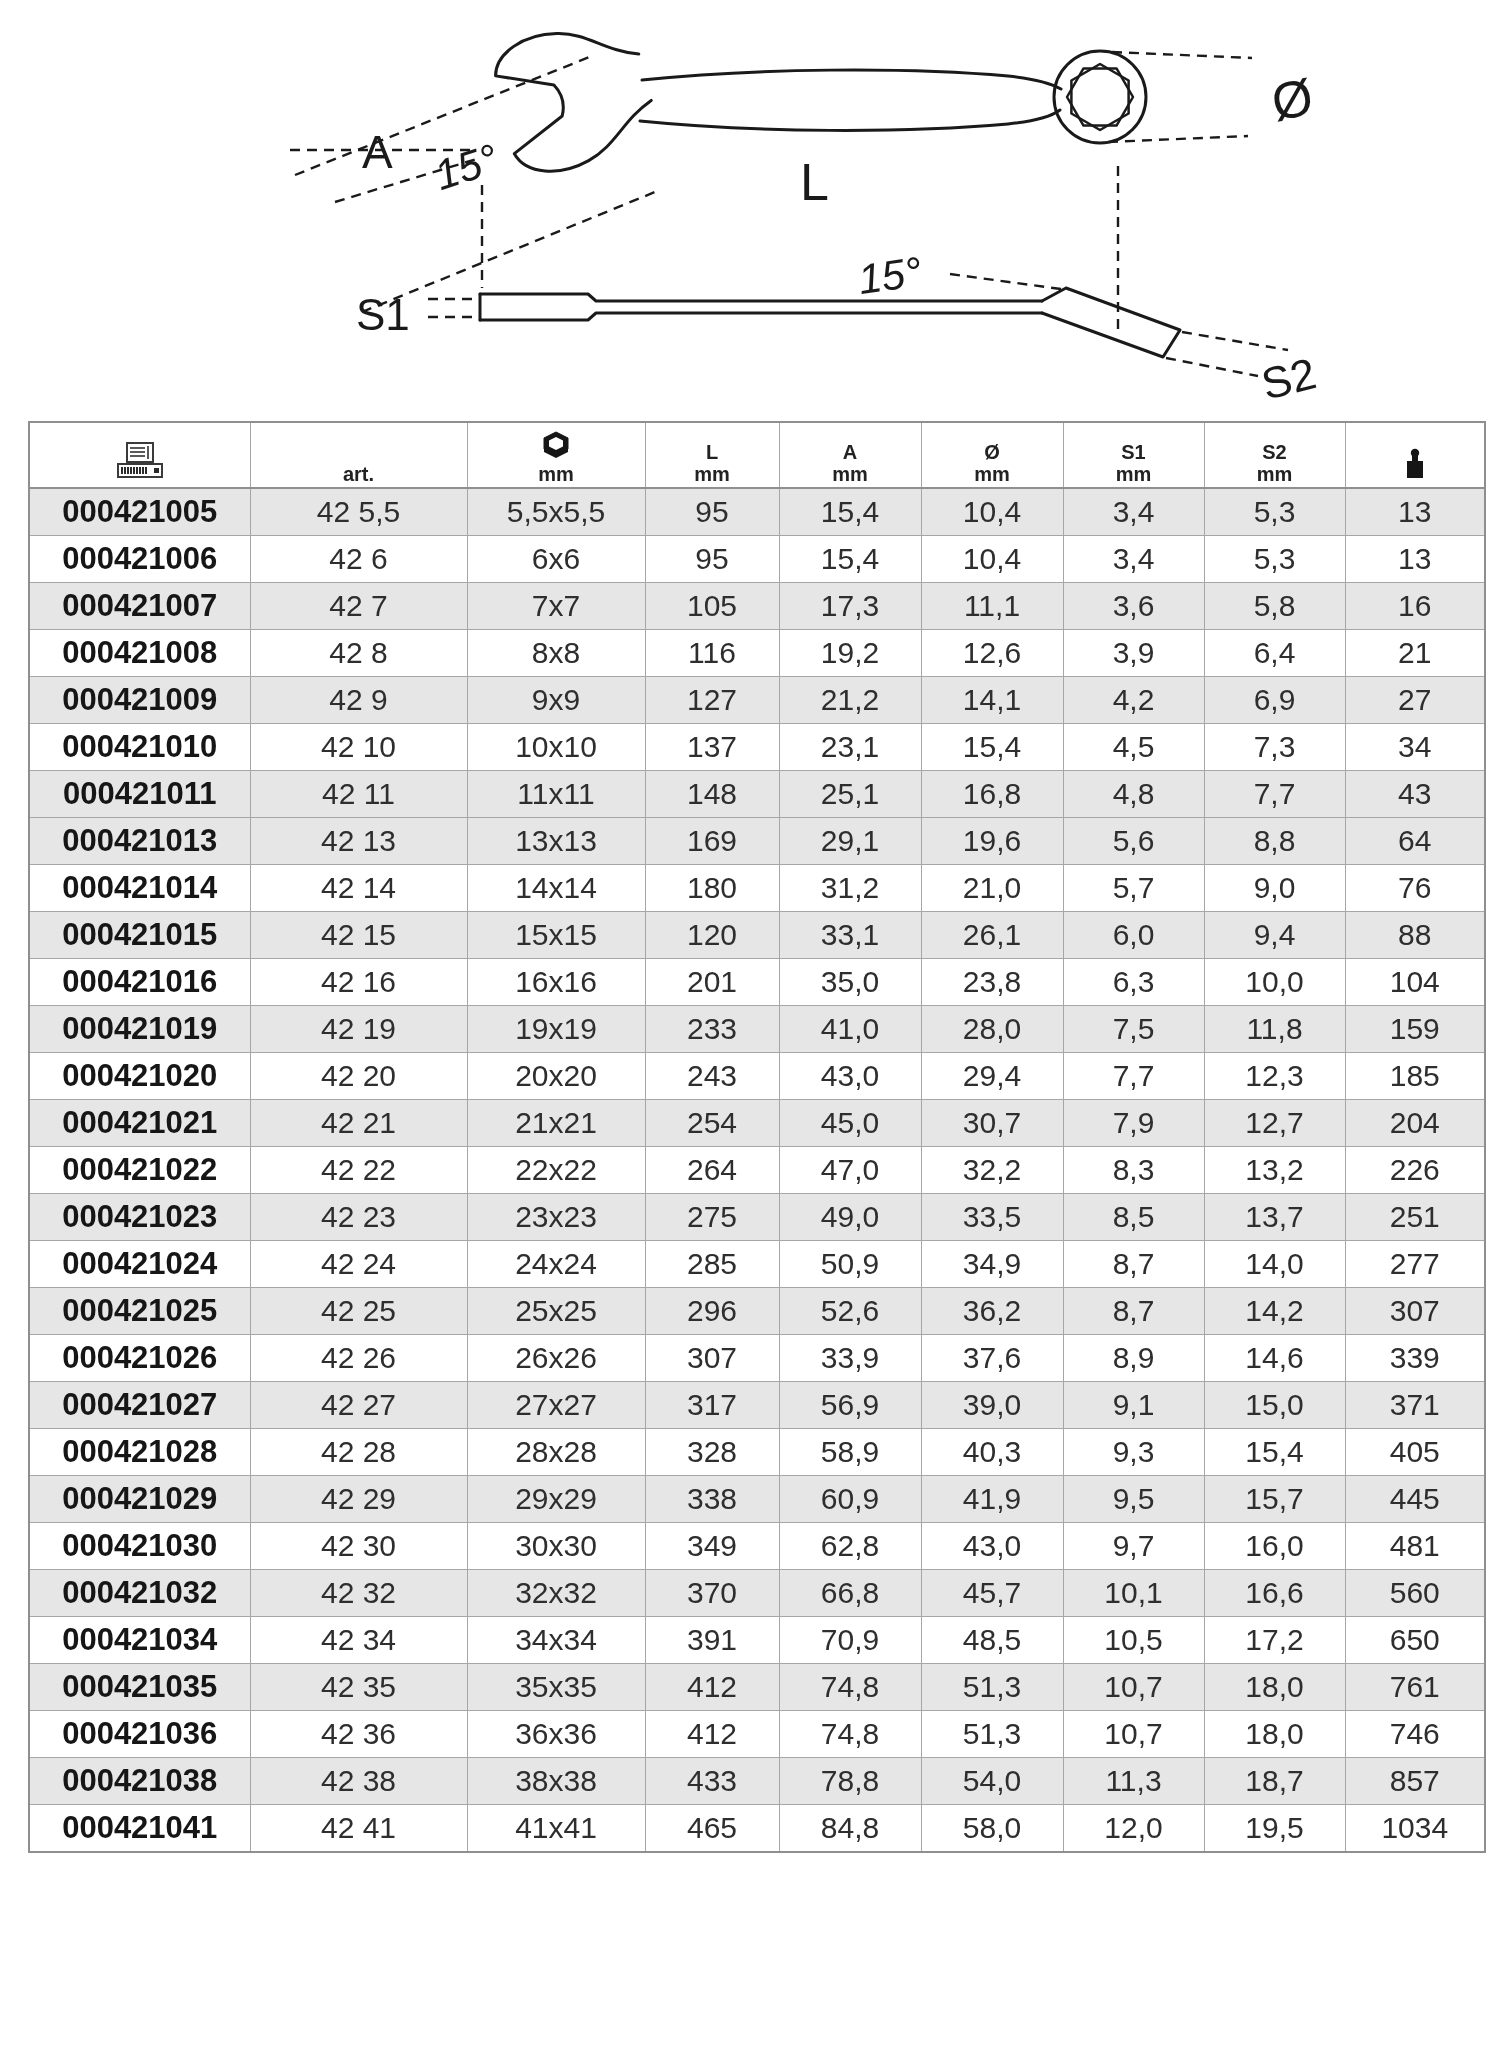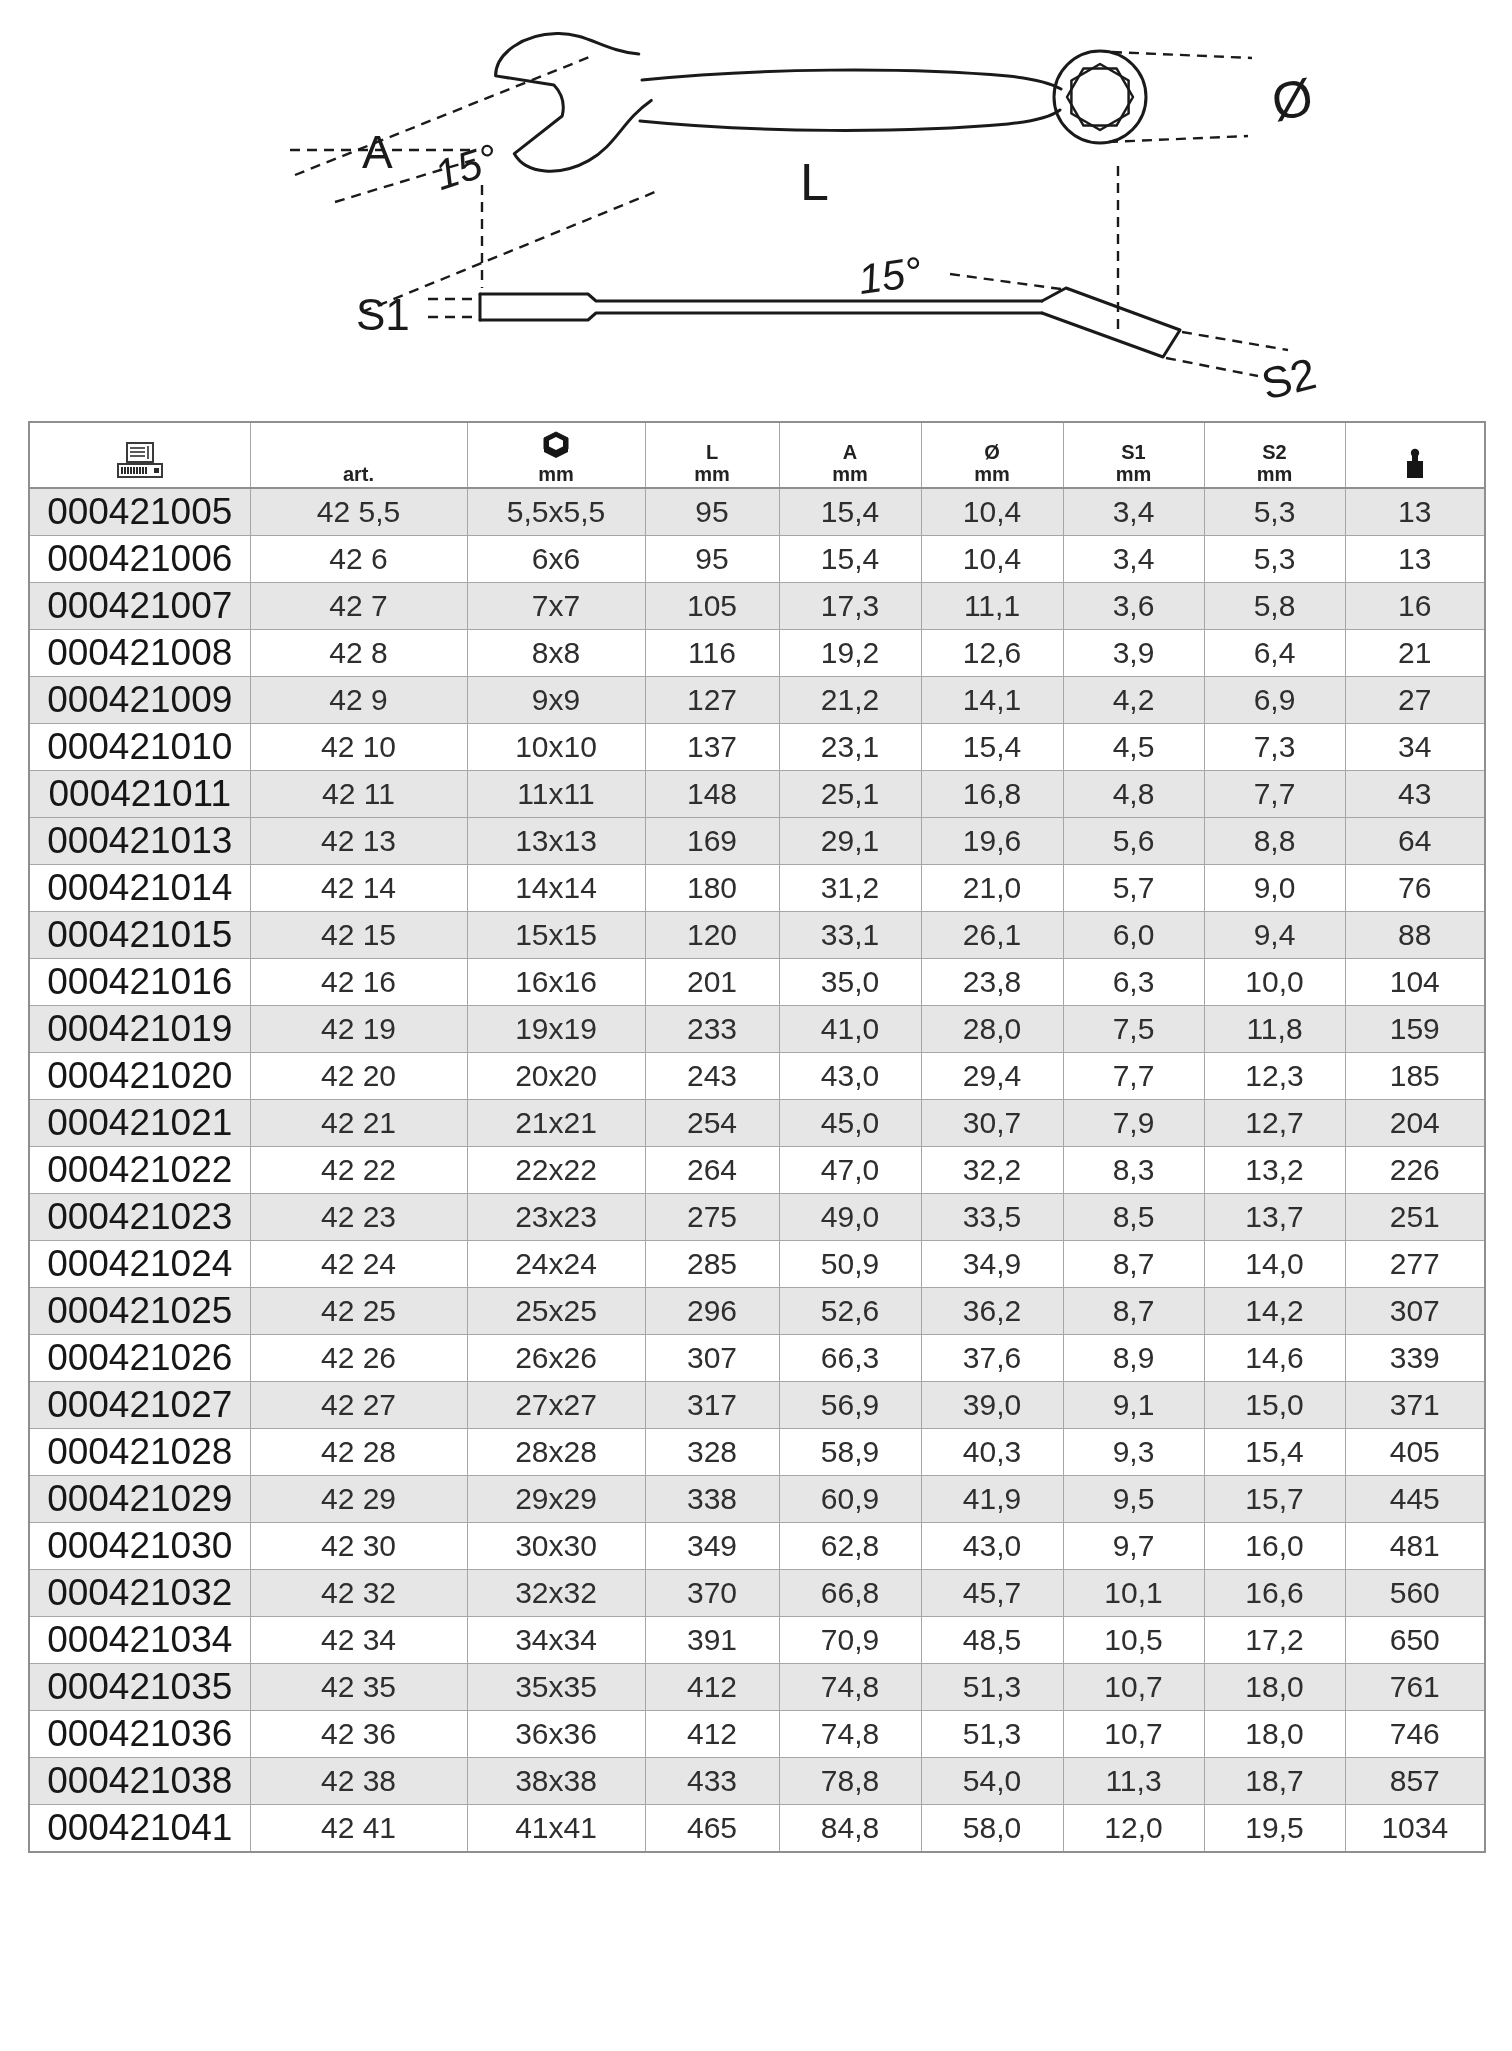--- a/index.html
+++ b/index.html
@@ -24,21 +24,21 @@
   }
   table.spec thead th{
     height:64px;background:#ffffff;
     border-bottom:2px solid #8f8f8f;
     font-size:20px;font-weight:bold;color:#222;
   }
   .hwrap{display:flex;flex-direction:column;justify-content:flex-end;align-items:center;height:60px;padding-bottom:3px;gap:1px;}
   .hsym{line-height:22px;}
   .hunit{line-height:20px;}
   table.spec td{height:46px;font-size:30px;color:#2e2e2e;}
-  table.spec td.code{font-weight:normal;color:#161616;font-size:37px;}
+  table.spec td.code{font-weight:bold;color:#161616;font-size:31px;}
   table.spec tr.alt td{background:#e6e6e6;}
   table.spec tr.plain td{background:#ffffff;}
 </style>
 </head>
 <body>
 
 <div class="drawing-wrap">
   <svg width="1512" height="420" viewBox="0 0 1512 420">
     <g fill="none" stroke="#1a1a1a" stroke-width="3" stroke-linejoin="round" stroke-linecap="round">
 
@@ -386,21 +386,21 @@
         <td>36,2</td>
         <td>8,7</td>
         <td>14,2</td>
         <td>307</td>
       </tr>
       <tr class="plain">
         <td class="code">000421026</td>
         <td>42 26</td>
         <td>26x26</td>
         <td>307</td>
-        <td>66,3</td>
+        <td>33,9</td>
         <td>37,6</td>
         <td>8,9</td>
         <td>14,6</td>
         <td>339</td>
       </tr>
       <tr class="alt">
         <td class="code">000421027</td>
         <td>42 27</td>
         <td>27x27</td>
         <td>317</td>

